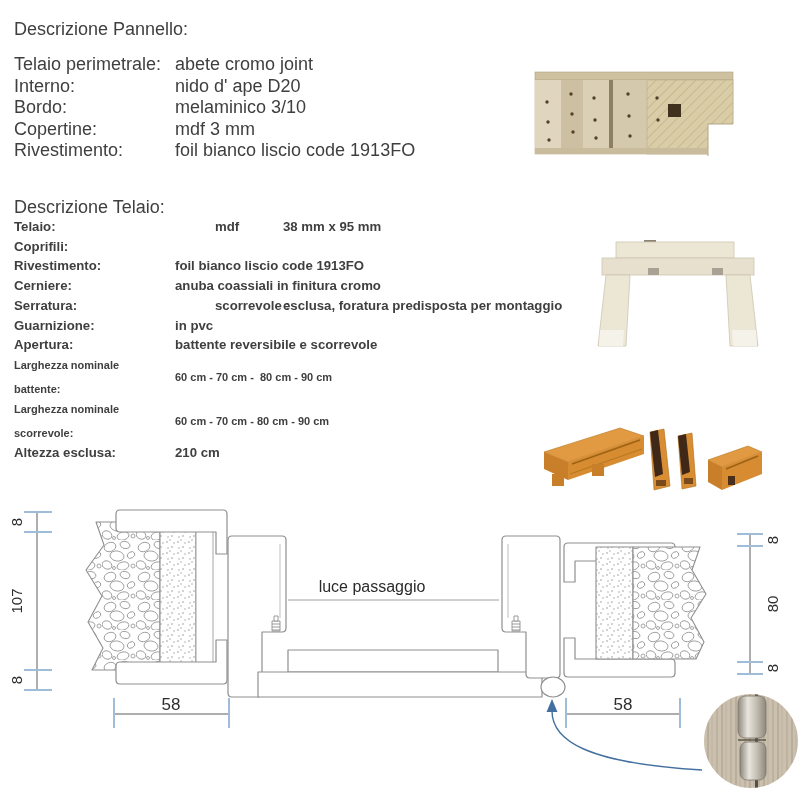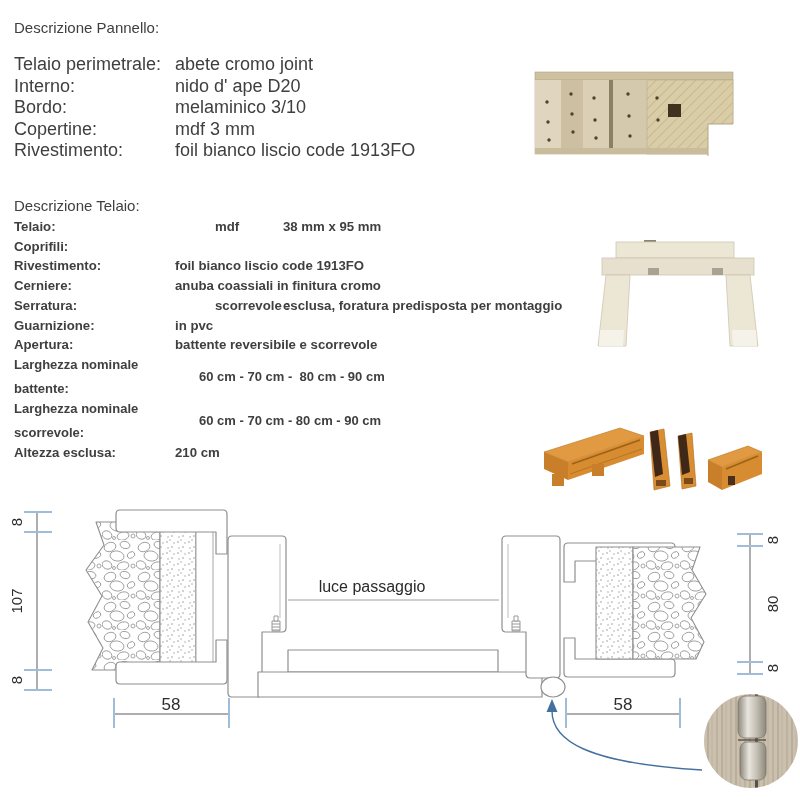--- a/index.html
+++ b/index.html
@@ -3,32 +3,32 @@
 <meta charset="utf-8">
 <style>
   html,body{margin:0;padding:0;}
   body{
     width:800px;height:800px;position:relative;background:#ffffff;
     font-family:"Liberation Sans",sans-serif;color:#3f3f3f;overflow:hidden;
     -webkit-font-smoothing:antialiased;
   }
   .abs{position:absolute;}
   
-  .sec-title{position:absolute;left:14px;font-size:15px;}
+  .sec-title{position:absolute;left:14px;font-size:18px;}
   #panel-title{top:19px;}
   #frame-title{top:197px;}
   .rows{position:absolute;left:14px;}
   #panel-rows{top:54px;}
   #frame-rows{top:217px;font-weight:bold;}
   .srow{display:flex;line-height:21.6px;font-size:18px;}
   .frow{display:flex;line-height:19.7px;font-size:13.2px;}
   .lbl{width:161px;flex:none;white-space:pre;}
   .val{white-space:pre;}
   .sub{display:inline-block;width:68px;white-space:pre;margin-left:40px;}
-  .wrow{display:flex;height:44px;font-size:13px;align-items:center;gap:24px;}
+  .wrow{display:flex;height:44px;font-size:11px;align-items:center;}
   .wlbl{width:161px;flex:none;height:40px;display:flex;flex-direction:column;justify-content:space-between;line-height:16px;padding:2px 0;}
   .tallval{display:flex;flex-direction:column;}
   
   svg{display:block;}
   .dimtxt{font-family:"Liberation Sans",sans-serif;font-size:15px;fill:#2e2e2e;}
   .dimtxt-big{font-family:"Liberation Sans",sans-serif;font-size:17px;fill:#2e2e2e;}
   .lucetxt{font-family:"Liberation Sans",sans-serif;font-size:16px;fill:#2b2b2b;}
 </style>
 </head>
 <body>

